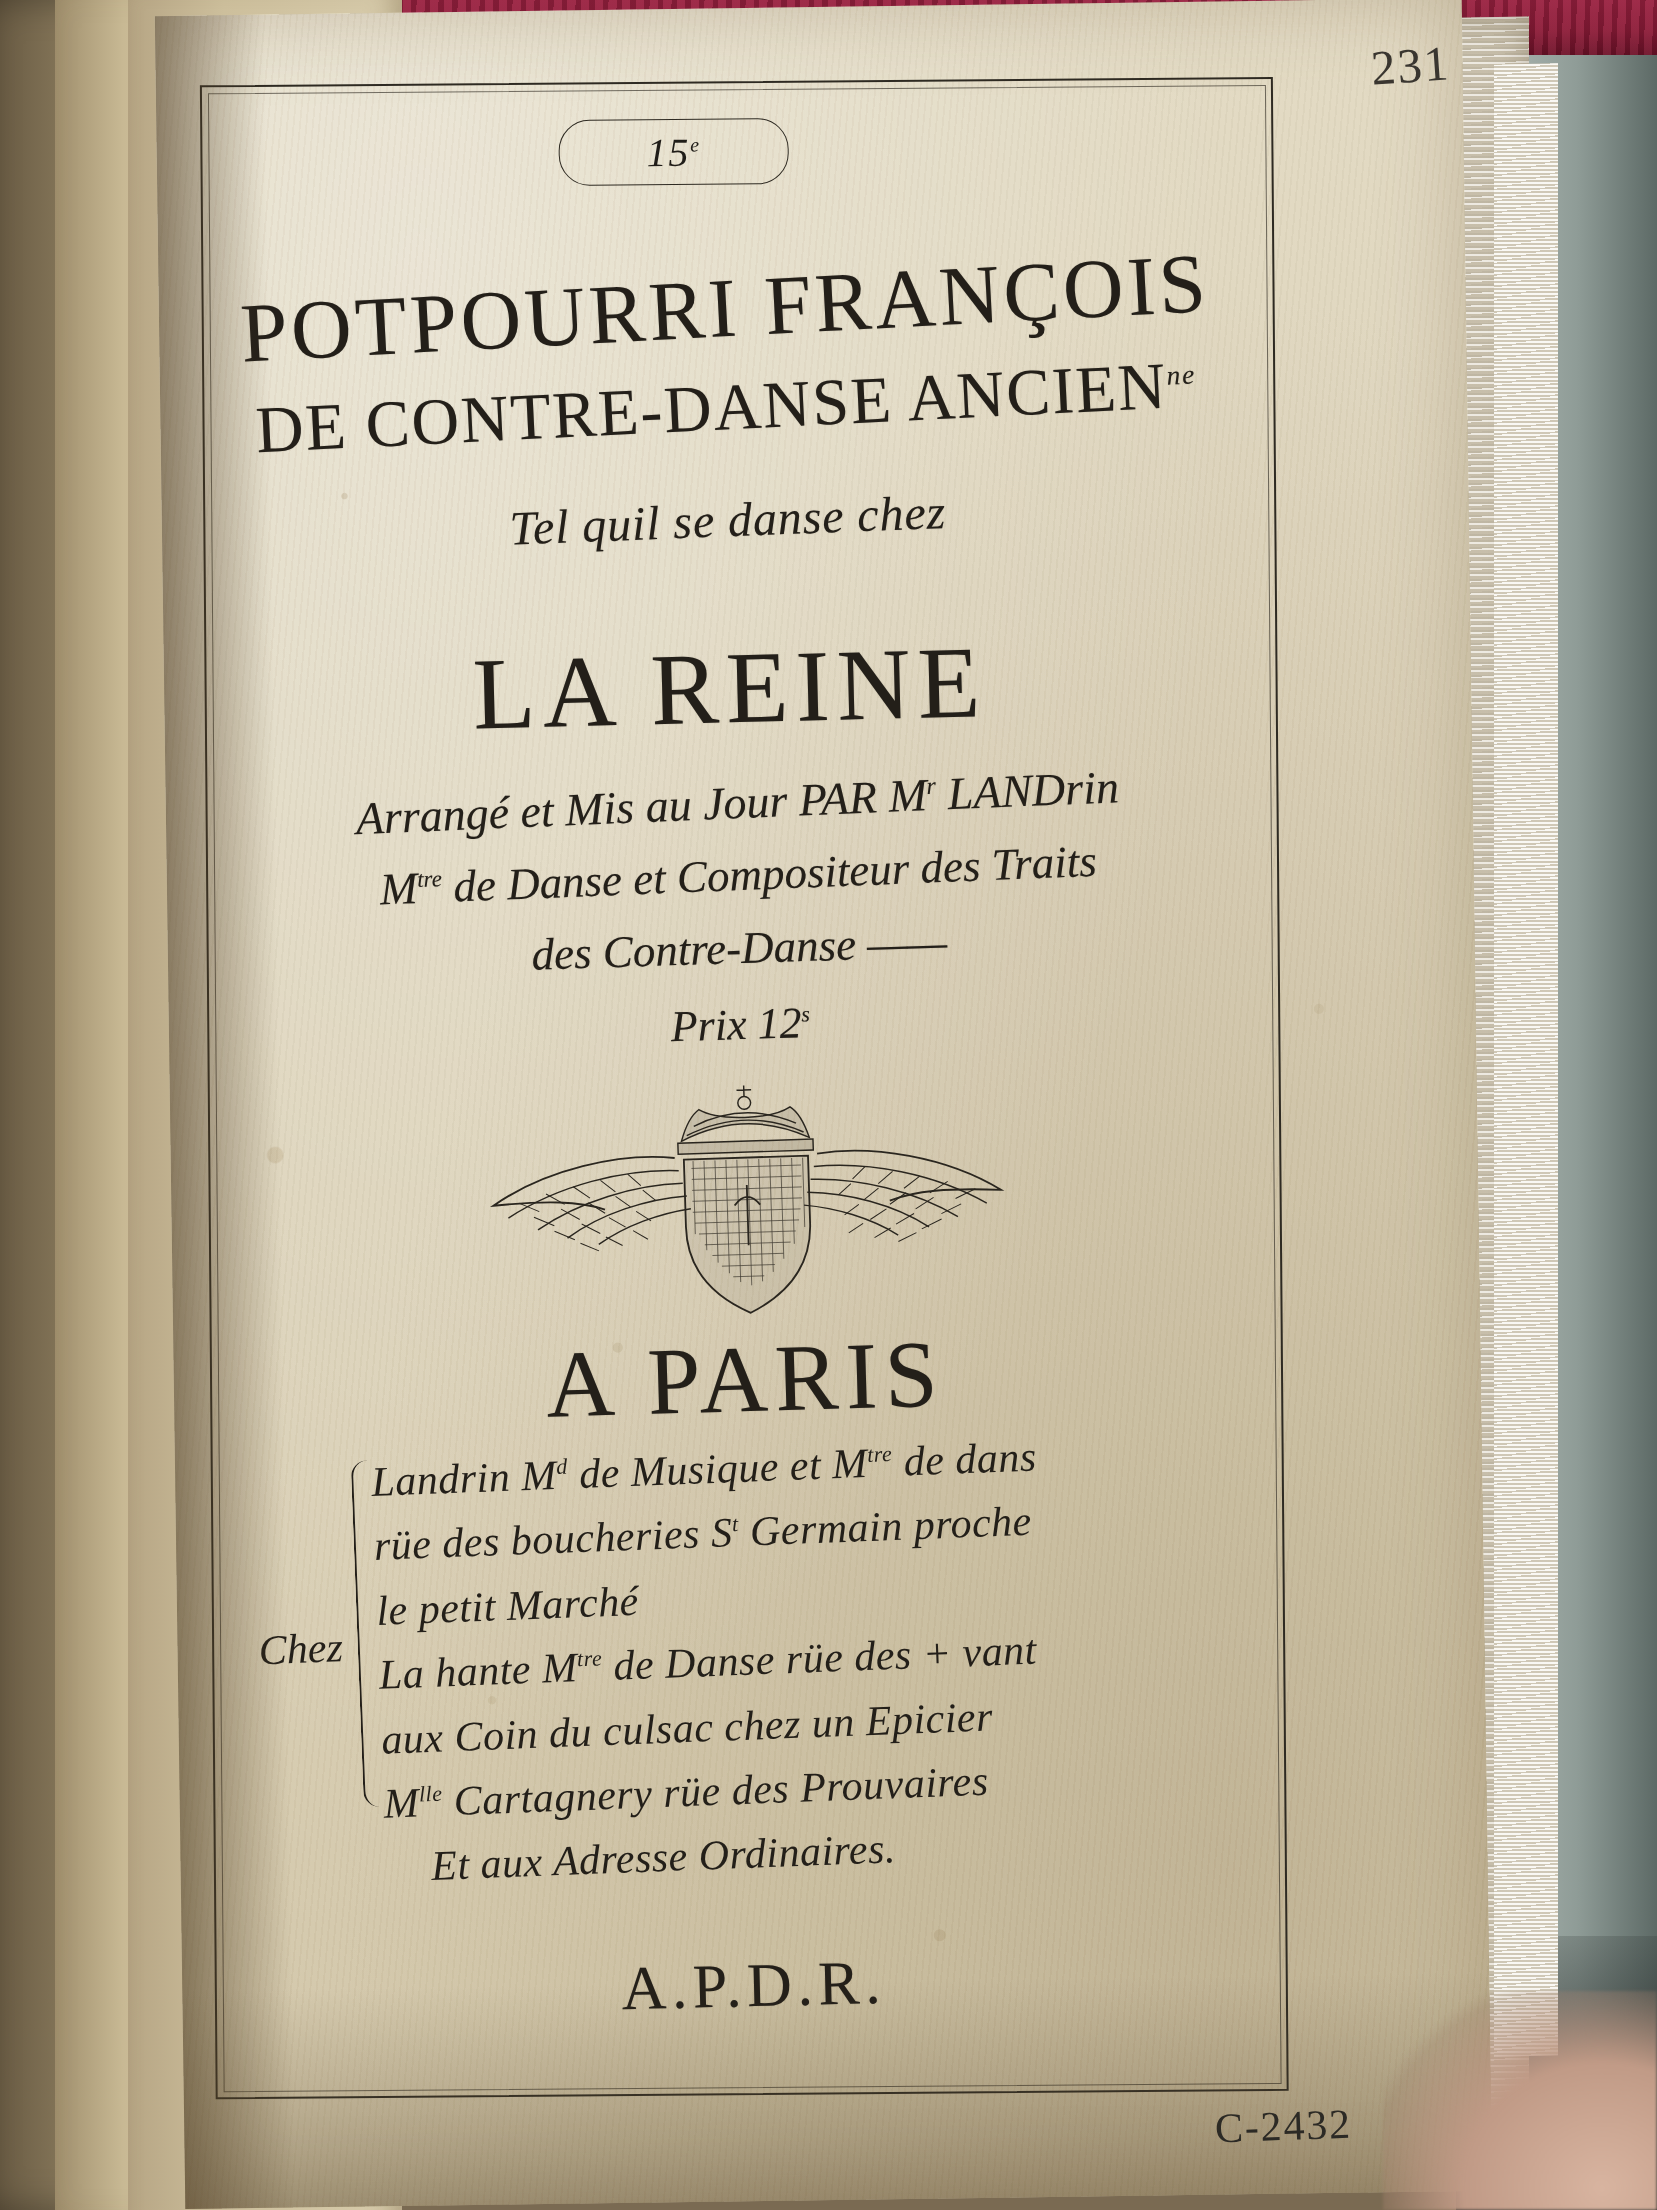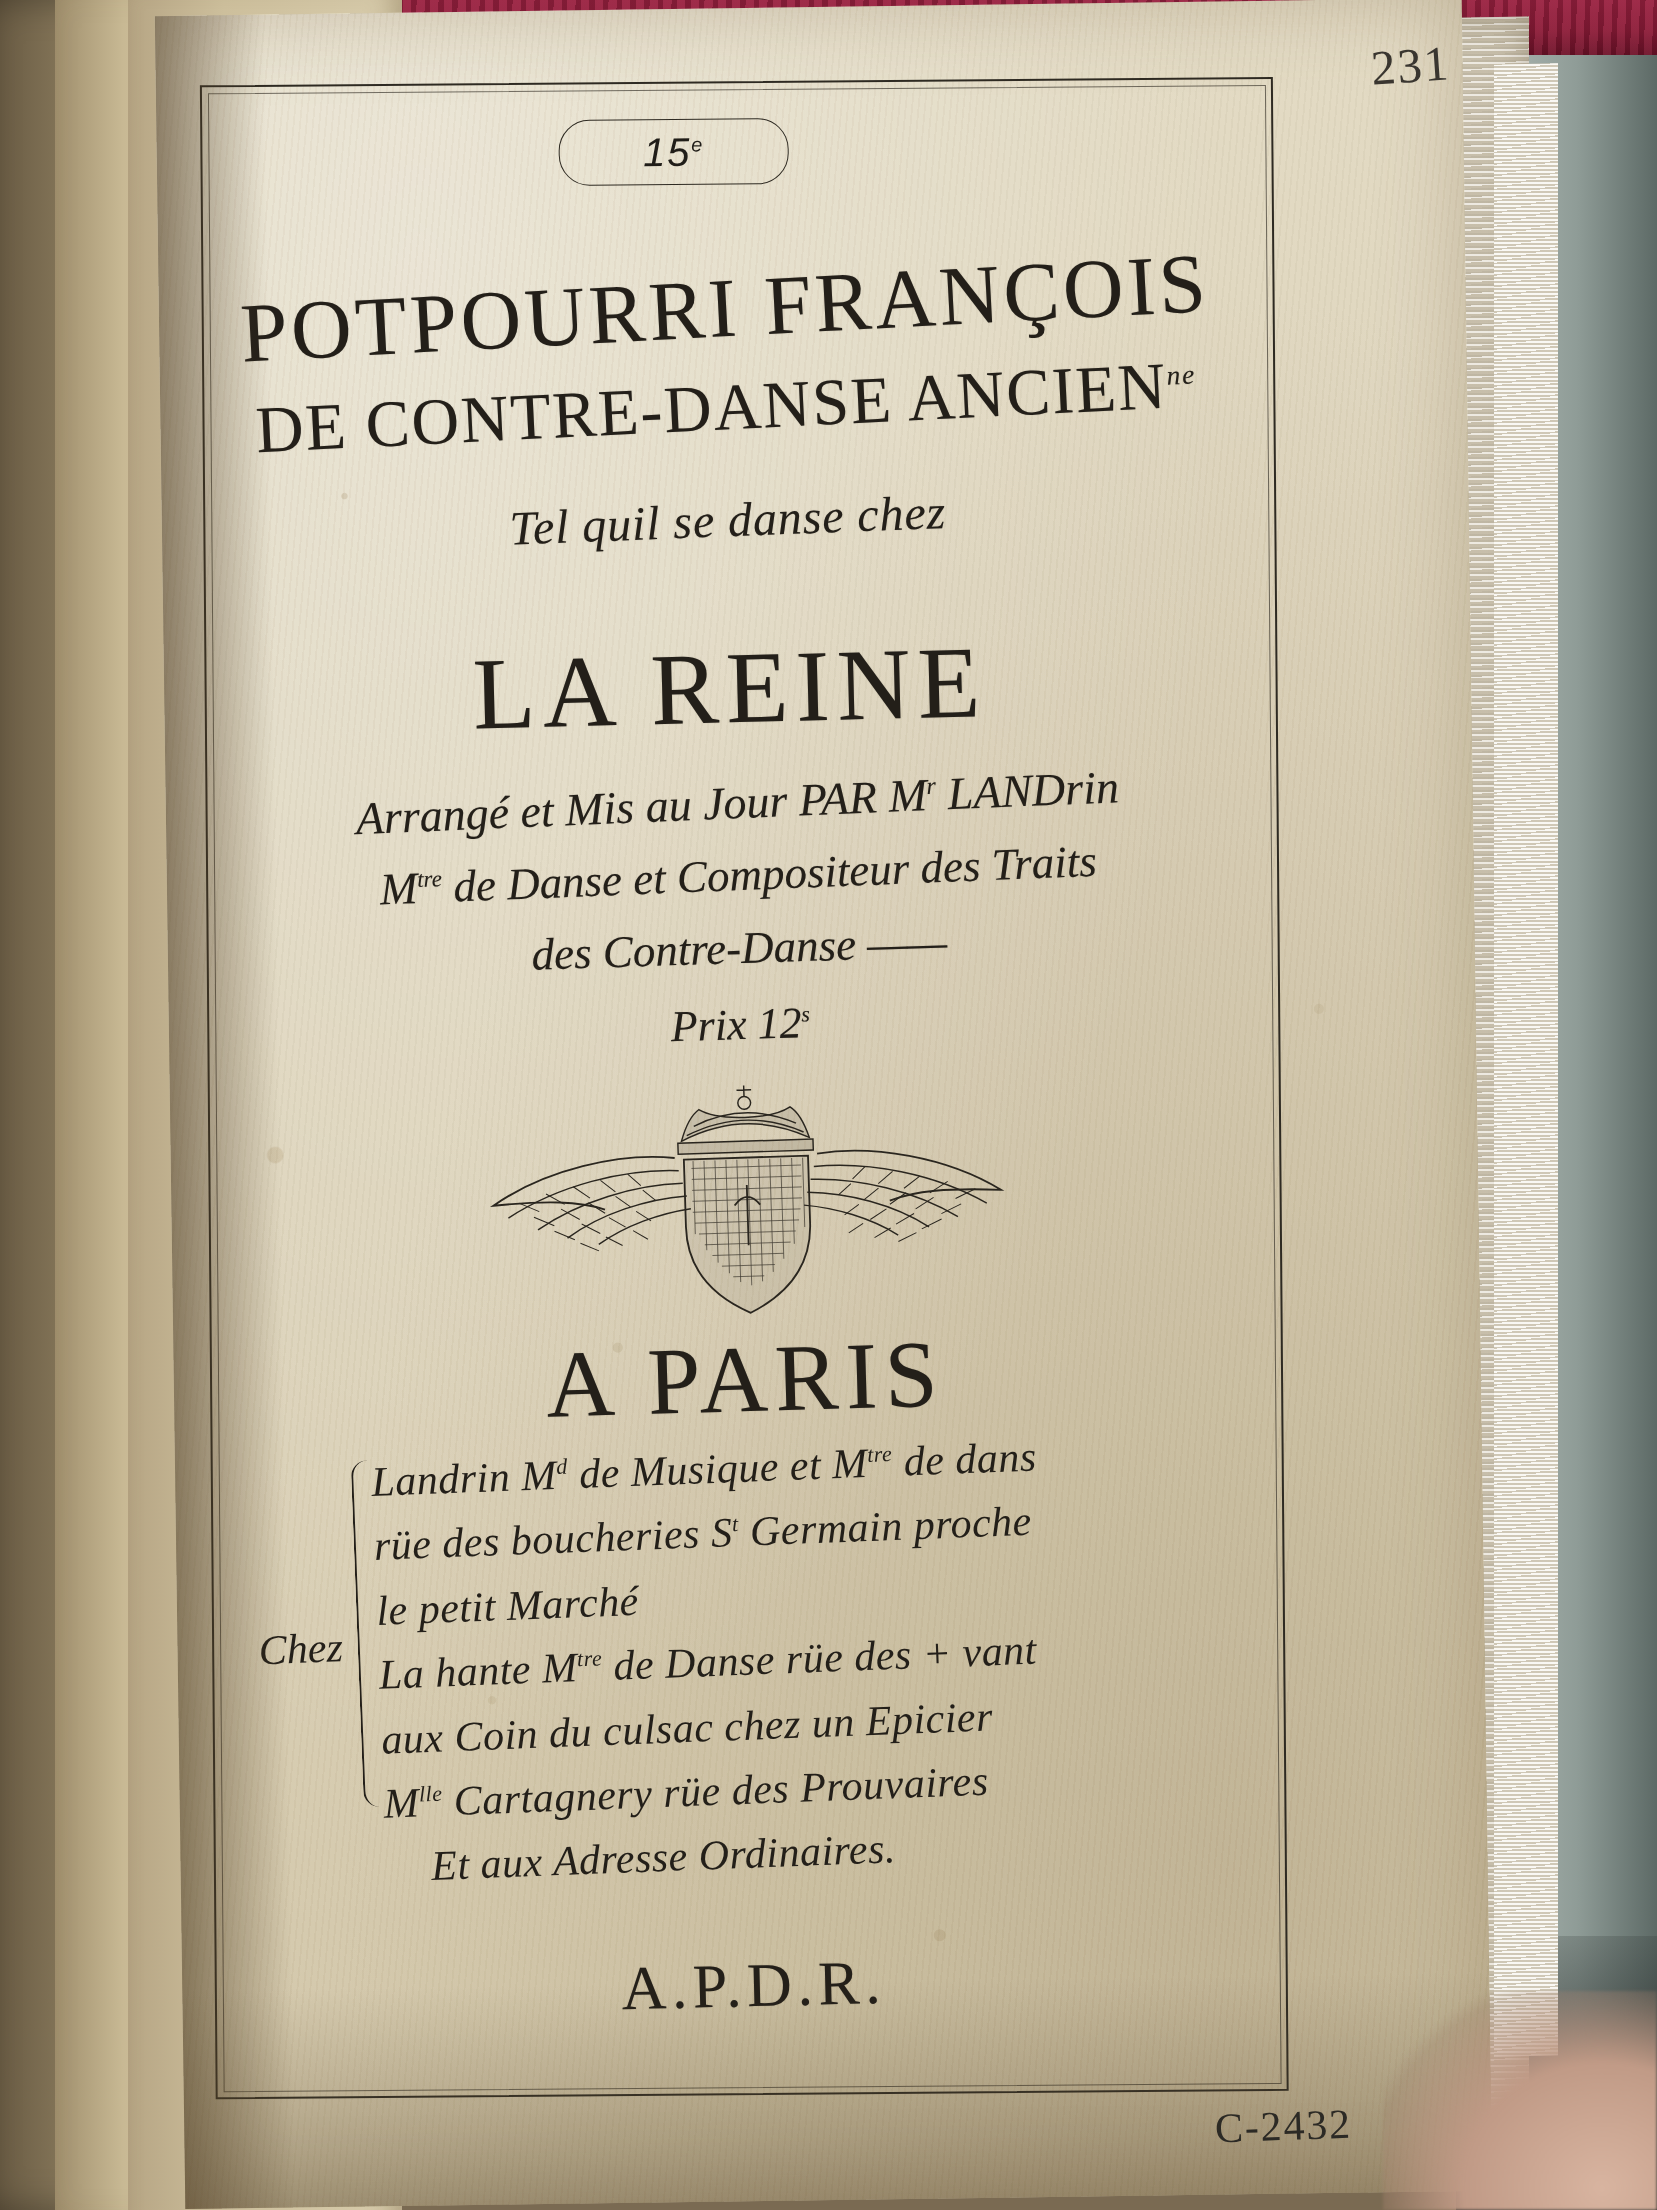--- a/index.html
+++ b/index.html
@@ -191,21 +191,21 @@
     width: 228px;
     height: 64px;
     border: 1.8px solid #2e2a22;
     border-radius: 31px / 31px;
     transform: rotate(0.3deg);
     display: flex;
     align-items: center;
     justify-content: center;
   }
   .cartouche-text {
-    font-family: Liberation Sans, sans-serif;
+    font-family: Liberation Serif, serif;
     font-size: 40px;
     font-style: italic;
     color: #201d18;
     letter-spacing: 1.8px;
   }
   .cartouche-text sup { font-size: 20px; }
 
   
   .eng {
     position: absolute;

